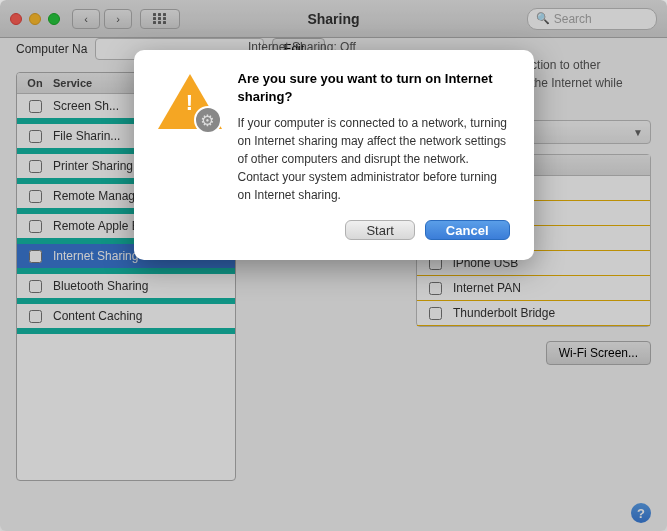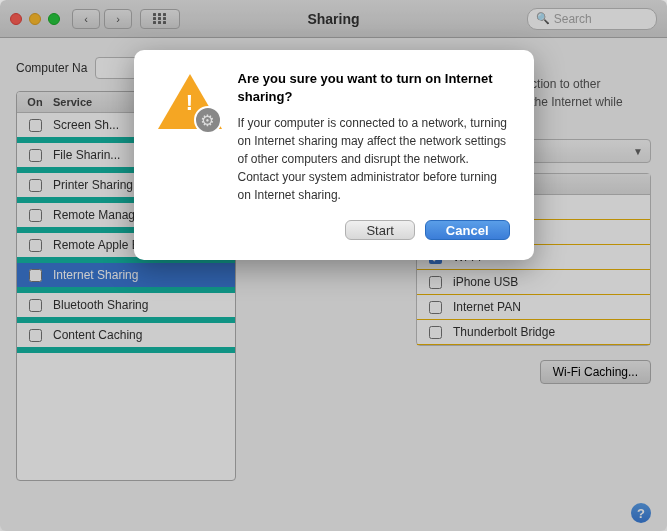--- a/index.html
+++ b/index.html
@@ -126,21 +126,21 @@
     .search-placeholder {
       font-size: 12px;
       color: #aaa;
     }
 
     
     .content {
       display: flex;
       flex: 1;
       overflow: hidden;
-      padding: 19px 16px 16px 16px;
+      padding: 0 16px 16px 16px;
       gap: 12px;
     }
 
     
     .left-panel {
       display: flex;
       flex-direction: column;
       width: 220px;
       flex-shrink: 0;
     }
@@ -682,21 +682,21 @@
                 <div class="ports-checkbox">
                   <input type="checkbox" style="">
                 </div>
                 <div class="ports-name">Thunderbolt Bridge</div>
               </div>
             </div>
         </div>
       </div>
 
       <div class="wifi-options-row">
-        <button class="wifi-options-btn">Wi-Fi Caching...</button>
+        <button class="wifi-options-btn">Wi-Fi Screen...</button>
       </div>
     </div>
   </div>
 
   <div class="bottom-bar">
     <button class="help-btn">?</button>
   </div>
 
   <div class="modal-overlay">
     <div class="modal">

